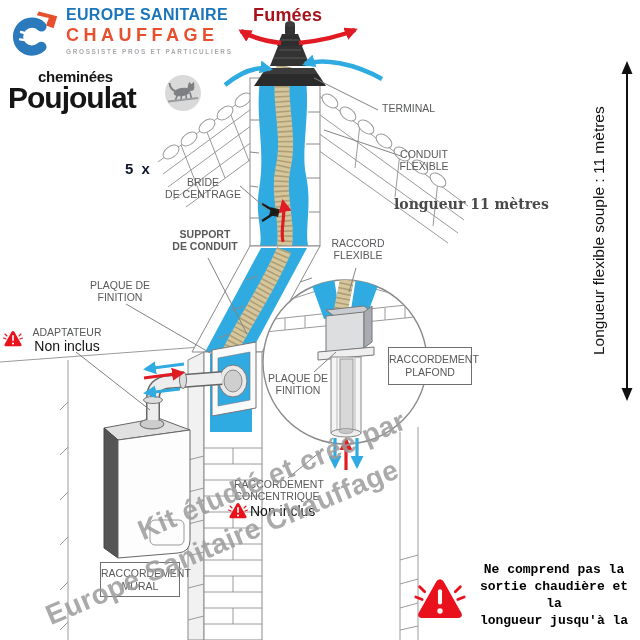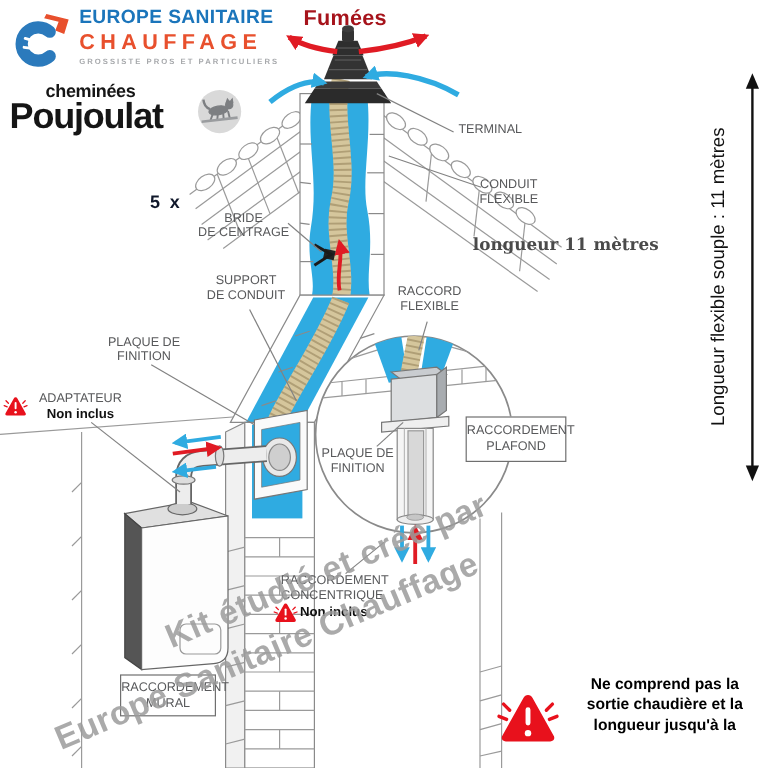--- a/index.html
+++ b/index.html
@@ -6,34 +6,34 @@
   #stage{position:relative;width:640px;height:640px;background:#fff;overflow:hidden;
          font-family:"Liberation Sans",sans-serif;}
   #art{position:absolute;left:0;top:0;z-index:1;}
   .ov{position:absolute;z-index:2;}
   .lbl{position:absolute;z-index:2;font-size:10.5px;line-height:1.12;color:#58595b;
        text-align:center;white-space:nowrap;font-weight:500;}
   .lbl div{white-space:nowrap;}
   .boxlbl{position:absolute;z-index:3;background:#fff;border:1px solid #6f6f6f;
           color:#58595b;font-size:10.5px;line-height:1.2;text-align:center;
           display:flex;flex-direction:column;justify-content:center;}
-  .bold-note{font-weight:bold;color:#111;font-size:11px;}
+  .bold-note{font-weight:normal;color:#111;font-size:14px;}
   .flow{position:absolute;z-index:2;font-weight:bold;font-size:18px;white-space:nowrap;letter-spacing:.2px;}
   .serifnote{position:absolute;z-index:2;font-family:"DejaVu Serif",serif;font-weight:700;
              font-size:14px;color:#4a4a4a;white-space:nowrap;}
   .qty{position:absolute;z-index:2;font-weight:bold;font-size:15px;color:#0f172a;letter-spacing:2px;}
   #watermark{position:absolute;left:18px;top:452px;width:530px;z-index:4;
              transform:rotate(-23deg);color:#9c9c9c;opacity:.85;font-weight:bold;
              font-size:28px;line-height:1.5;letter-spacing:.5px;white-space:nowrap;}
   #watermark .w1{padding-left:118px;}
   #vmeasure{position:absolute;left:588px;top:66px;height:330px;z-index:2;
             writing-mode:vertical-rl;transform:rotate(180deg);text-align:center;
             font-size:15.5px;color:#111;line-height:22px;white-space:nowrap;}
   #warnblock{position:absolute;left:470px;top:561px;width:168px;z-index:2;
-             font-weight:bold;font-size:13px;line-height:1.32;color:#000;text-align:center;}
+             font-weight:bold;font-size:13px;line-height:1.32;color:#000;text-align:center;font-family:Liberation Mono, monospace;}
   
   #logo{position:absolute;left:8px;top:6px;z-index:3;}
   #logo .row{display:flex;align-items:flex-start;}
   #esc-text{margin-left:6px;}
   #esc-l1{color:#1b75bb;font-weight:bold;font-size:16px;letter-spacing:.3px;}
   #esc-l2{color:#e8502d;font-weight:600;font-size:18px;letter-spacing:4.5px;margin-top:1px;}
   #esc-l3{color:#a7a9ac;font-size:6.4px;letter-spacing:1.7px;margin-top:2px;font-weight:bold;}
   #pj{margin-top:12px;position:relative;color:#151515;}
   #pj-l1{font-weight:800;font-size:15px;margin-left:30px;line-height:.9;letter-spacing:-.3px;}
   #pj-l2{font-weight:800;font-size:30px;line-height:.95;letter-spacing:-1px;}
@@ -343,21 +343,21 @@
     <div>FLEXIBLE</div>
   </div>
   <div class="serifnote" style="left:394px;top:177px;margin-top:19px;">longueur 11 mètres</div>
 
   <div class="qty" style="left:125px;top:160px;">5 x</div>
   <div class="lbl" style="left:162px;top:177px;width:82px;">
     <div>BRIDE</div>
     <div>DE CENTRAGE</div>
   </div>
 
-  <div class="lbl" style="left:164px;top:229px;width:82px;">
+  <div class="lbl" style="left:164px;top:229px;width:82px;font-weight:bold;">
     <div>SUPPORT</div>
     <div>DE CONDUIT</div>
   </div>
 
   <div class="lbl" style="left:78px;top:280px;width:84px;">
     <div>PLAQUE DE</div>
     <div>FINITION</div>
   </div>
 
   <svg class="ov" style="left:2px;top:329px;" width="22" height="20" viewBox="0 0 44 40">

